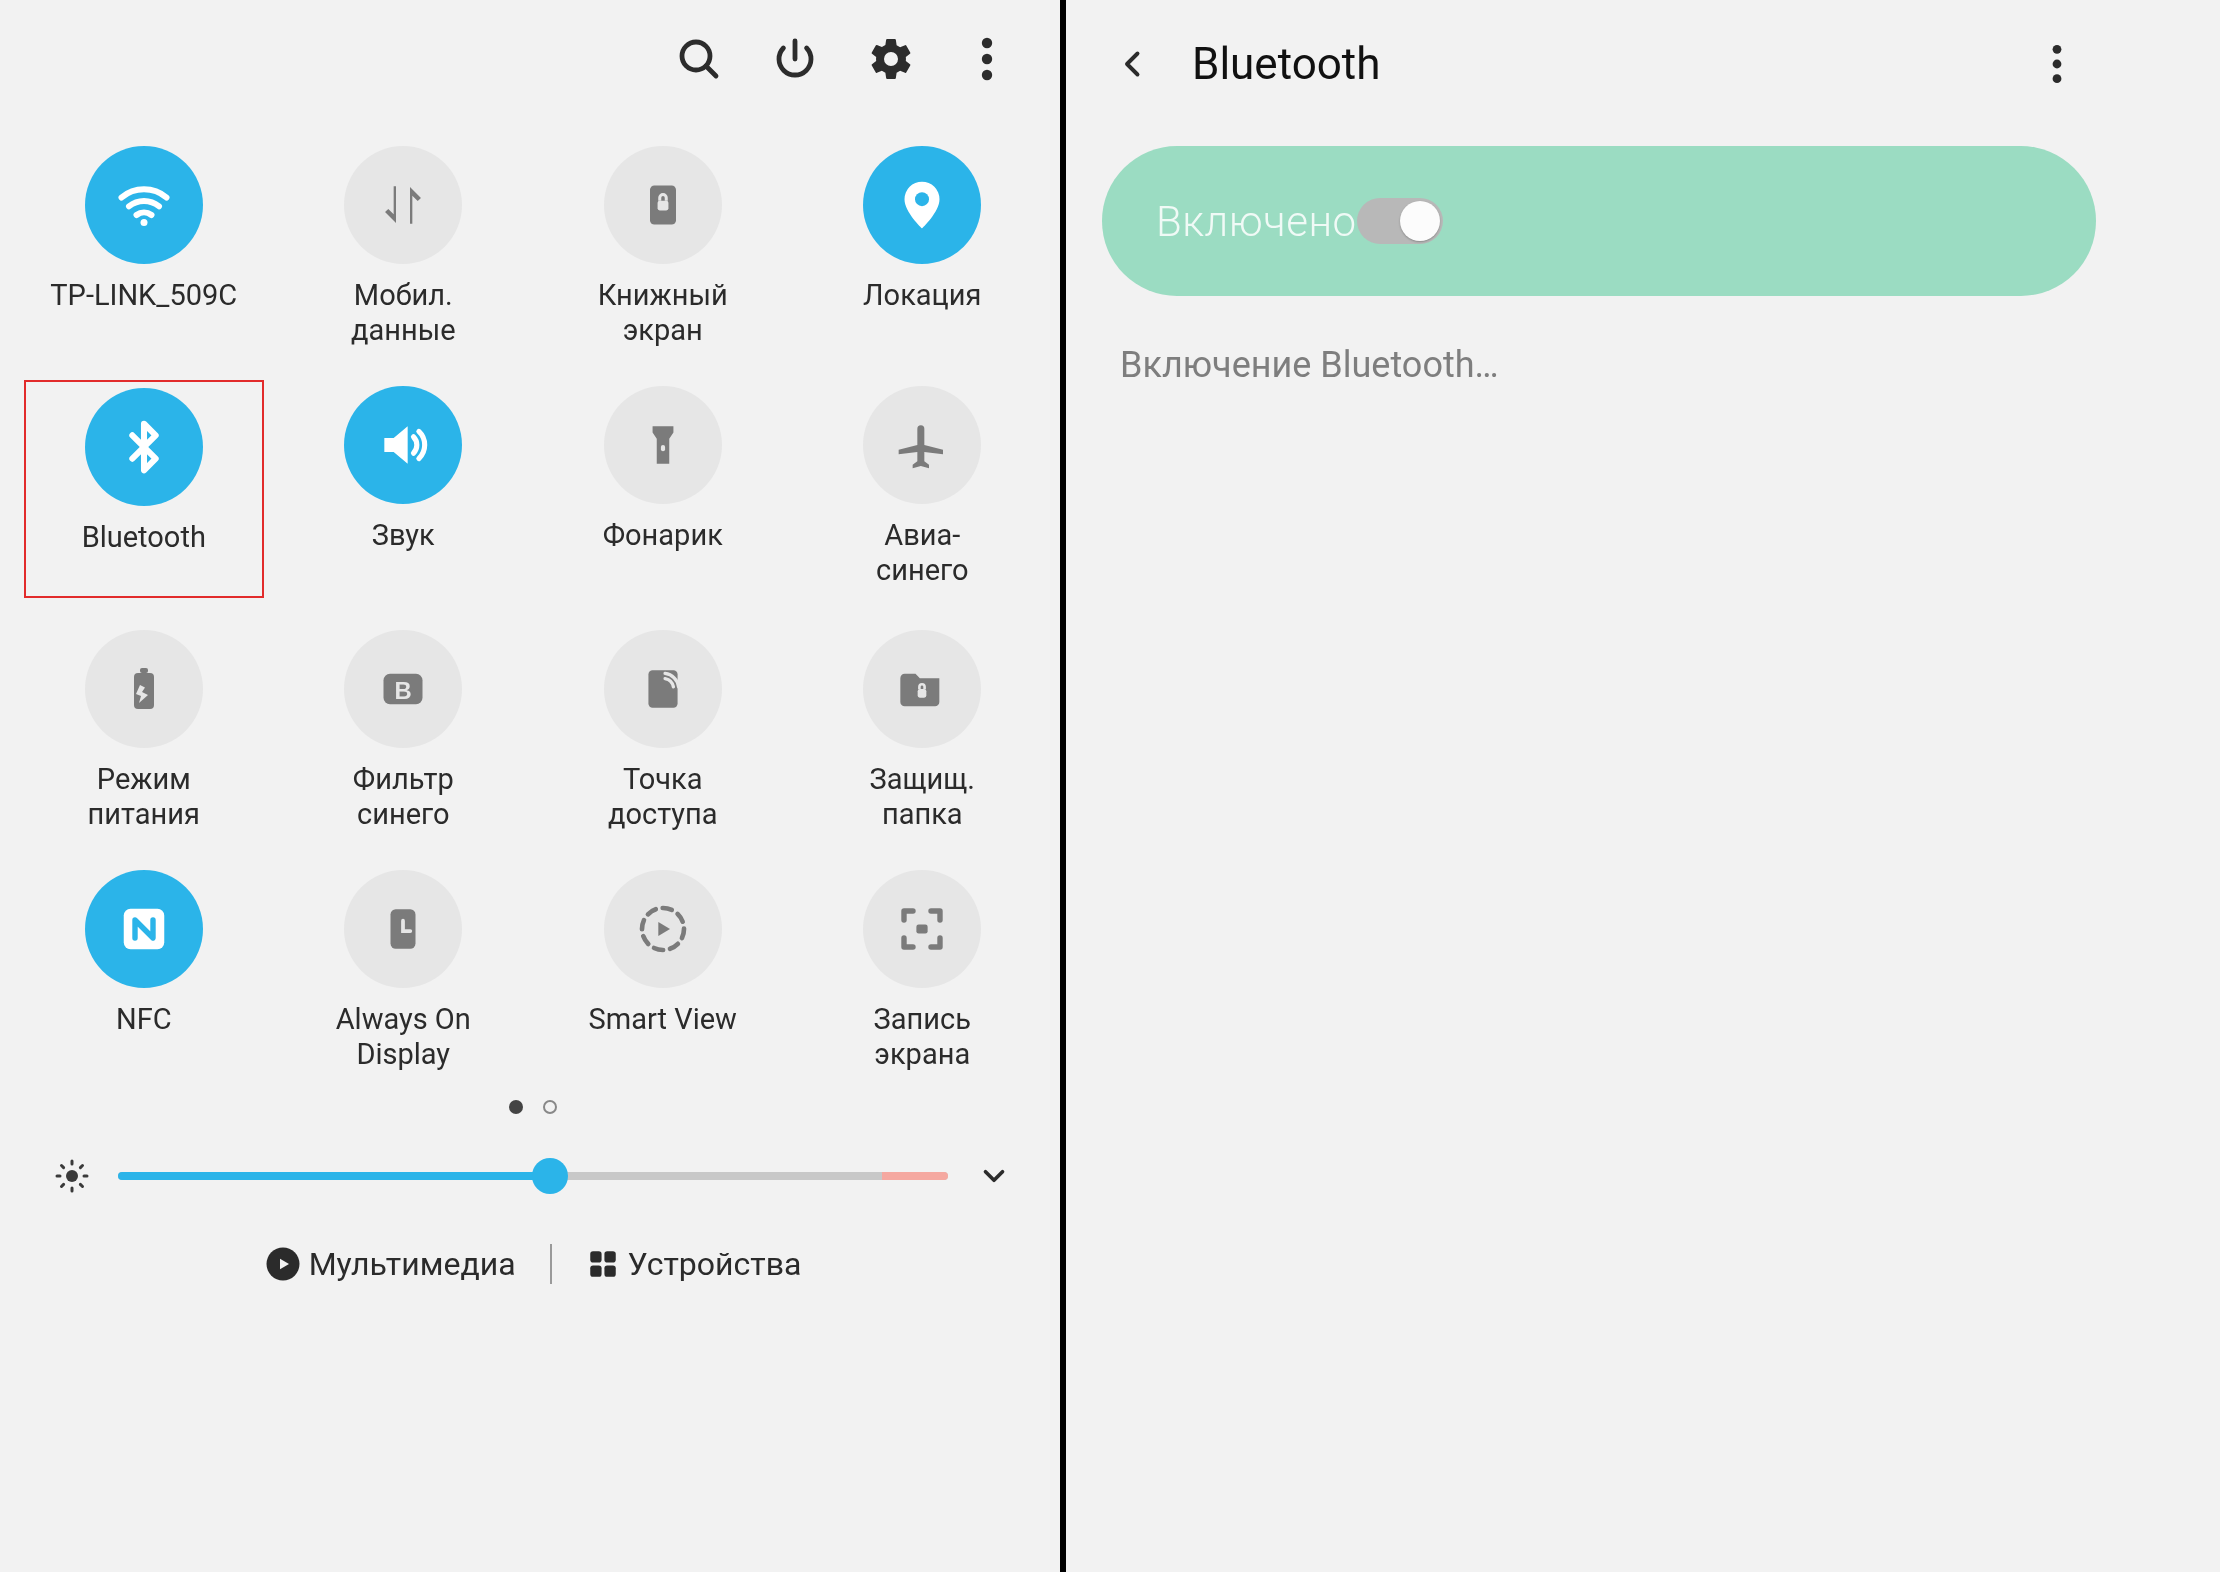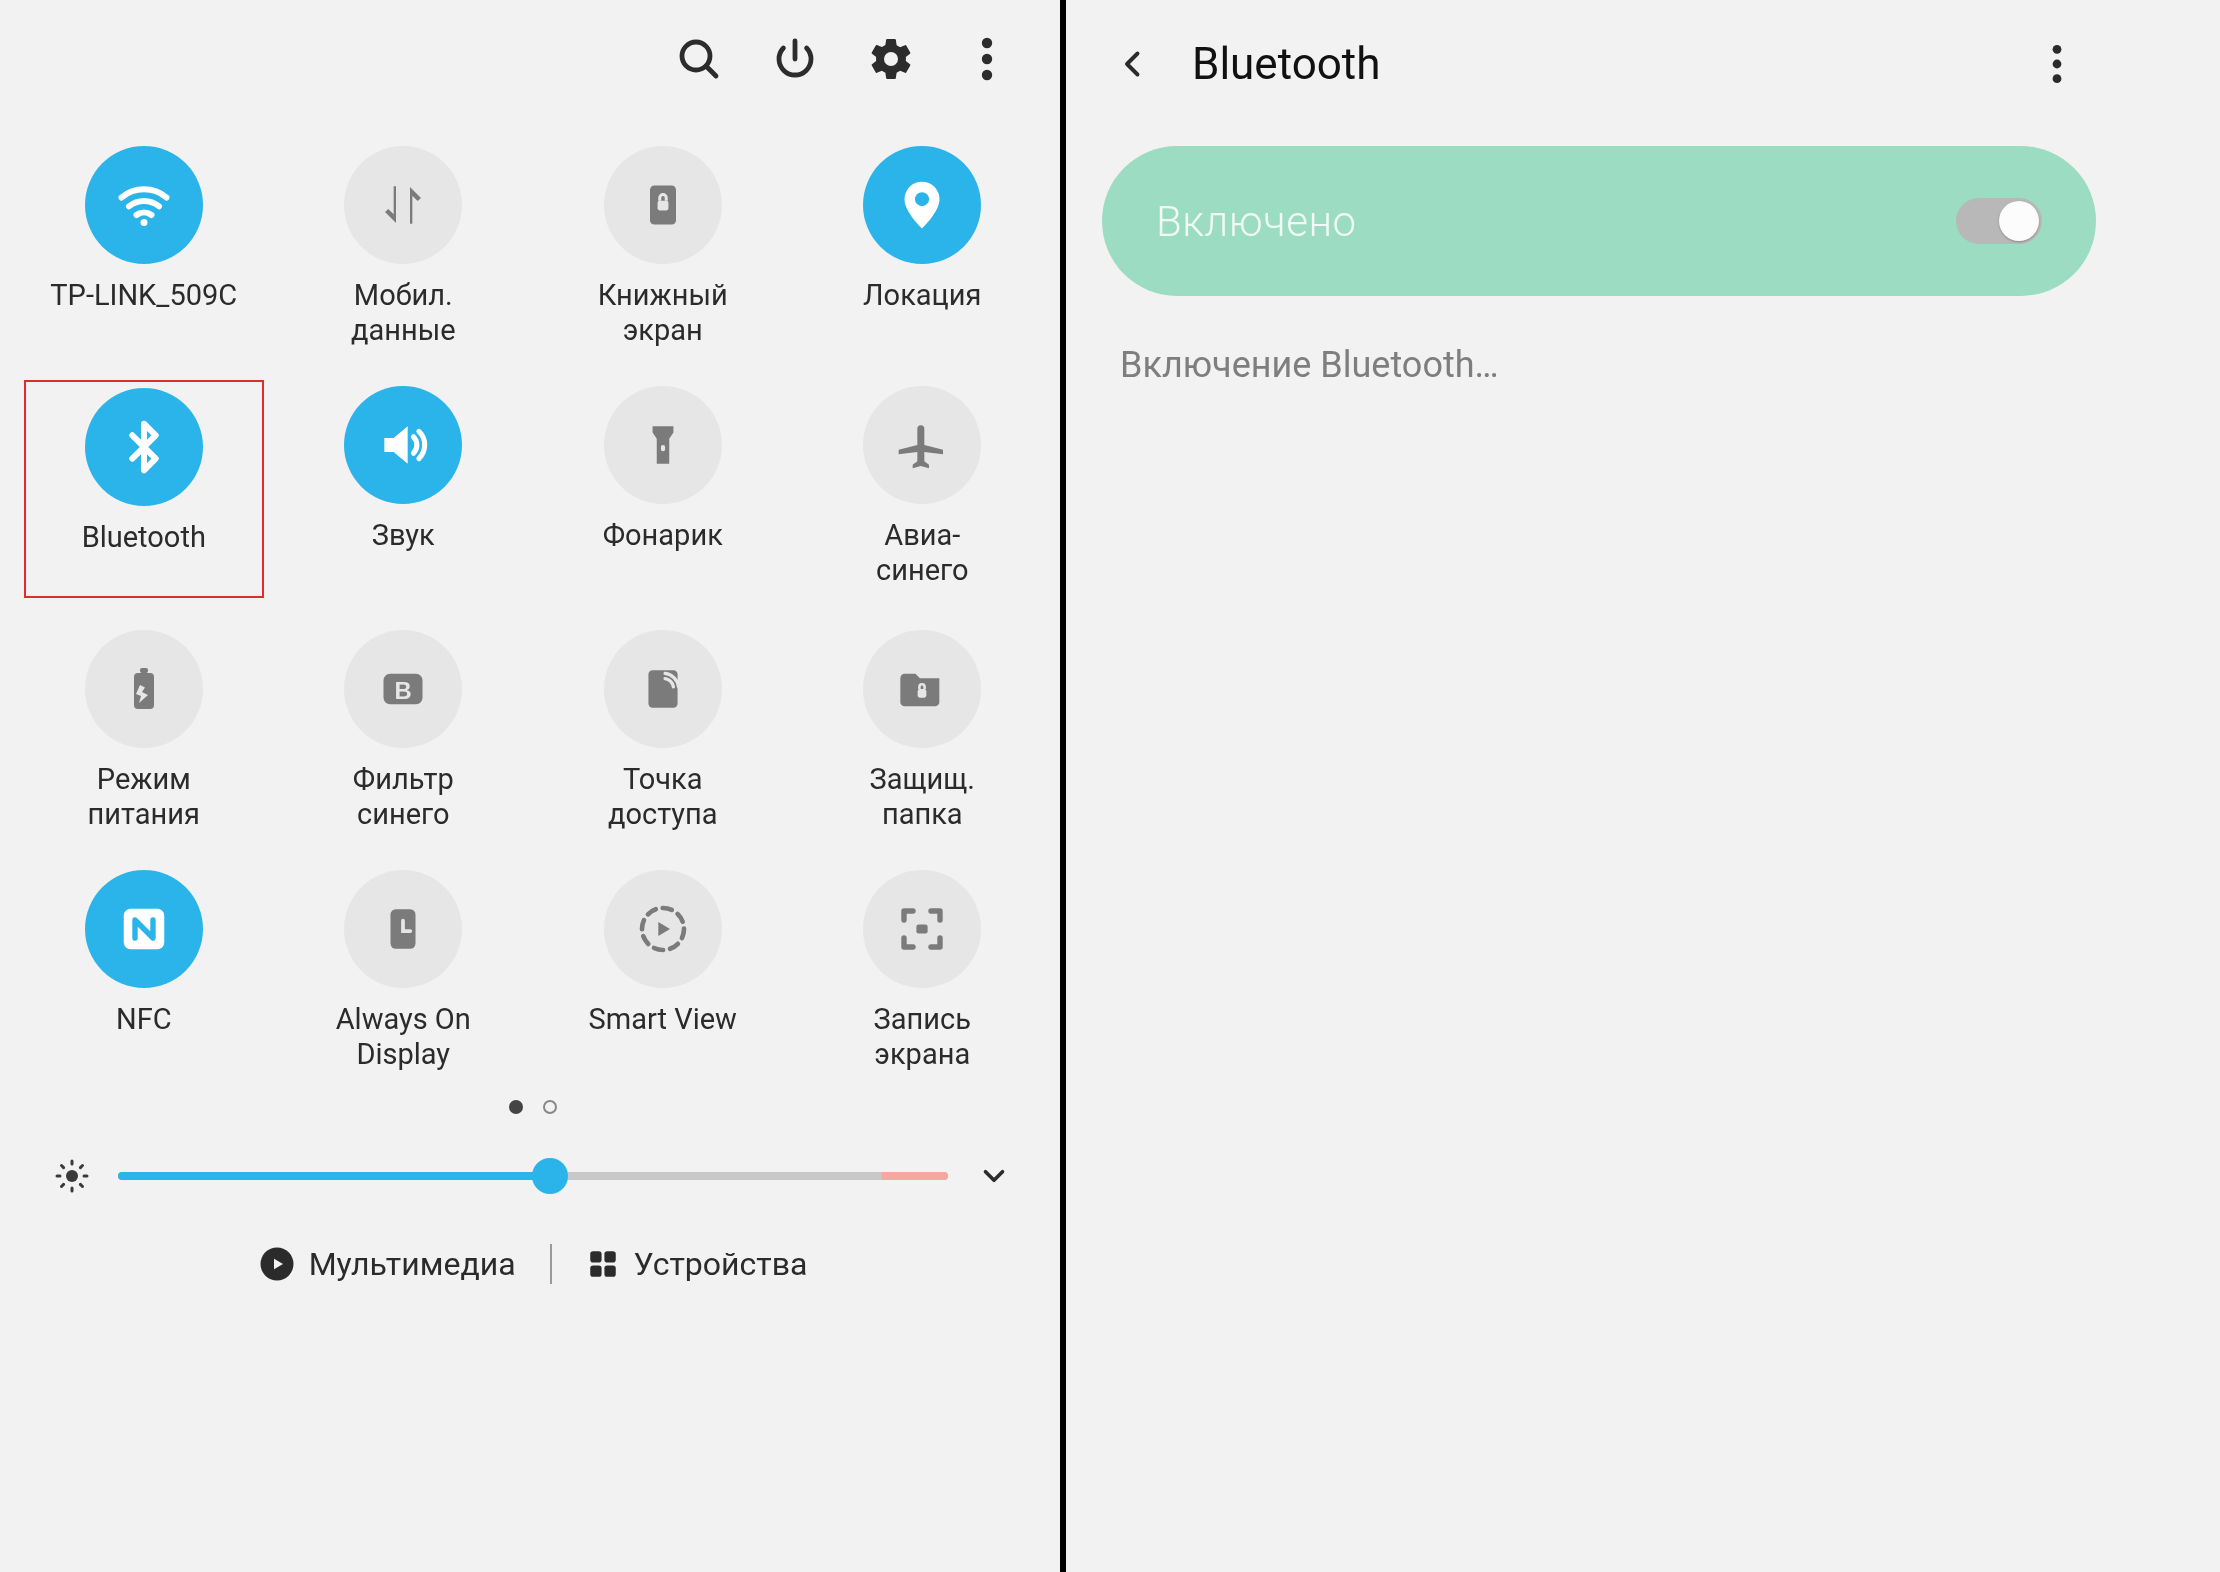--- a/index.html
+++ b/index.html
@@ -140,21 +140,21 @@
   .bottom-links {
     display: flex;
     justify-content: center;
     align-items: center;
     gap: 34px;
     margin-top: 46px;
     font-size: 32px;
     color: #2b2b2b;
   }
   .bottom-link {
-    display: flex; align-items: center; gap: 14px;
+    display: flex; align-items: center; gap: 8px;
     cursor: pointer;
   }
   .bottom-sep {
     width: 2px; height: 40px; background: #9a9a9a;
   }
   
   .bt-header {
     display: flex;
     align-items: center;
     justify-content: space-between;
@@ -180,21 +180,20 @@
     color: #2b2b2b;
     cursor: pointer;
   }
   .bt-pill {
     margin: 20px 36px 0 36px;
     background: #9bdcc2;
     border-radius: 80px;
     height: 150px;
     display: flex;
     align-items: center;
-    justify-content: space-between;
     padding: 0 54px;
   }
   .bt-pill-label {
     font-size: 42px;
     color: #ffffffd9;
     font-weight: 300;
     letter-spacing: .5px;
   }
   .switch {
     width: 86px; height: 46px;

